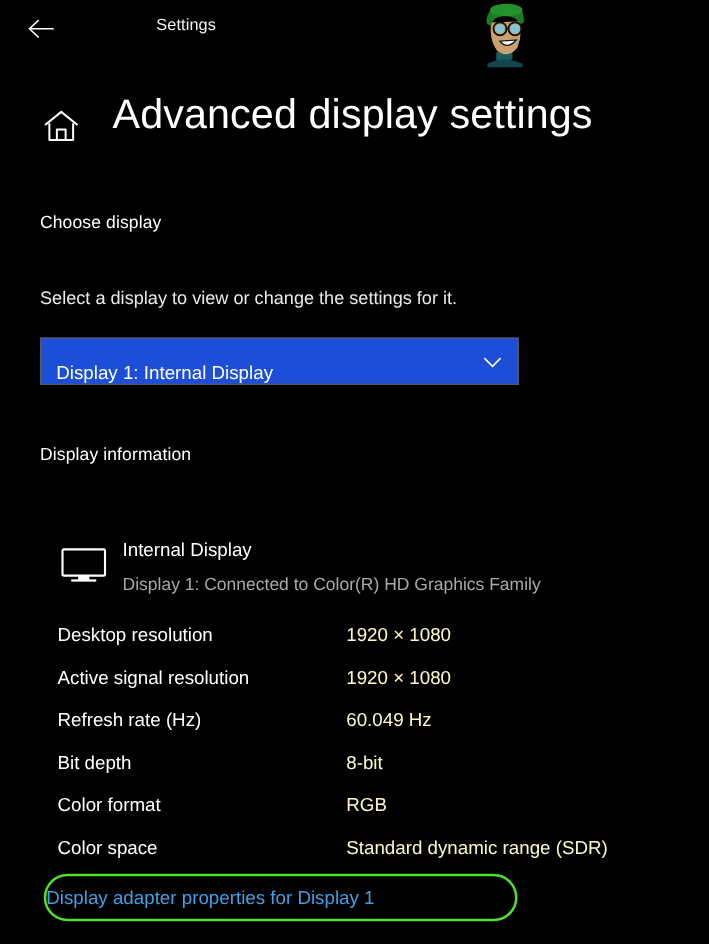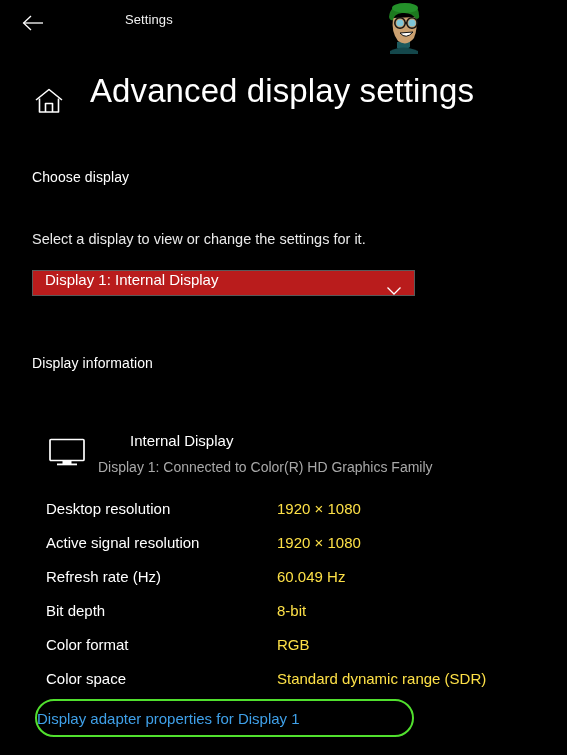--- a/index.html
+++ b/index.html
@@ -100,26 +100,26 @@
     color: #eaeaea;
     white-space: nowrap;
   }
 
   
   .dropdown {
     position: absolute;
     left: 32px;
     top: 270px;
     width: 383px;
-    height: 26px;
+    height: 38px;
     box-sizing: border-box;
     border: 1px solid #5a5a5a;
-    background: #b91c1c;
+    background: #1d4ed8;
     display: flex;
-    align-items: flex-start;
+    align-items: flex-end;
     cursor: pointer;
   }
   .dropdown-value {
     font-size: 15px;
     color: #ffffff;
     margin-left: 12px;
     white-space: nowrap;
   }
   .dropdown-chevron {
     position: absolute;
@@ -144,21 +144,20 @@
     width: 38px;
     height: 30px;
   }
   .monitor-name {
     position: absolute;
     left: 98px;
     top: 4px;
     font-size: 15px;
     color: #ffffff;
     white-space: nowrap;
-    margin-left: 32px;
   }
   .monitor-sub {
     position: absolute;
     left: 98px;
     top: 31px;
     font-size: 14px;
     color: #a9a9a9;
     white-space: nowrap;
   }
 
@@ -179,21 +178,21 @@
     top: 0;
     font-size: 15px;
     color: #ffffff;
     white-space: nowrap;
   }
   .info-value {
     position: absolute;
     left: 277px;
     top: 0;
     font-size: 15px;
-    color: #fde047;
+    color: #fef9c3;
     white-space: nowrap;
   }
 
   
   .link-highlight {
     position: absolute;
     left: 35px;
     top: 699px;
     width: 379px;
     height: 38px;

